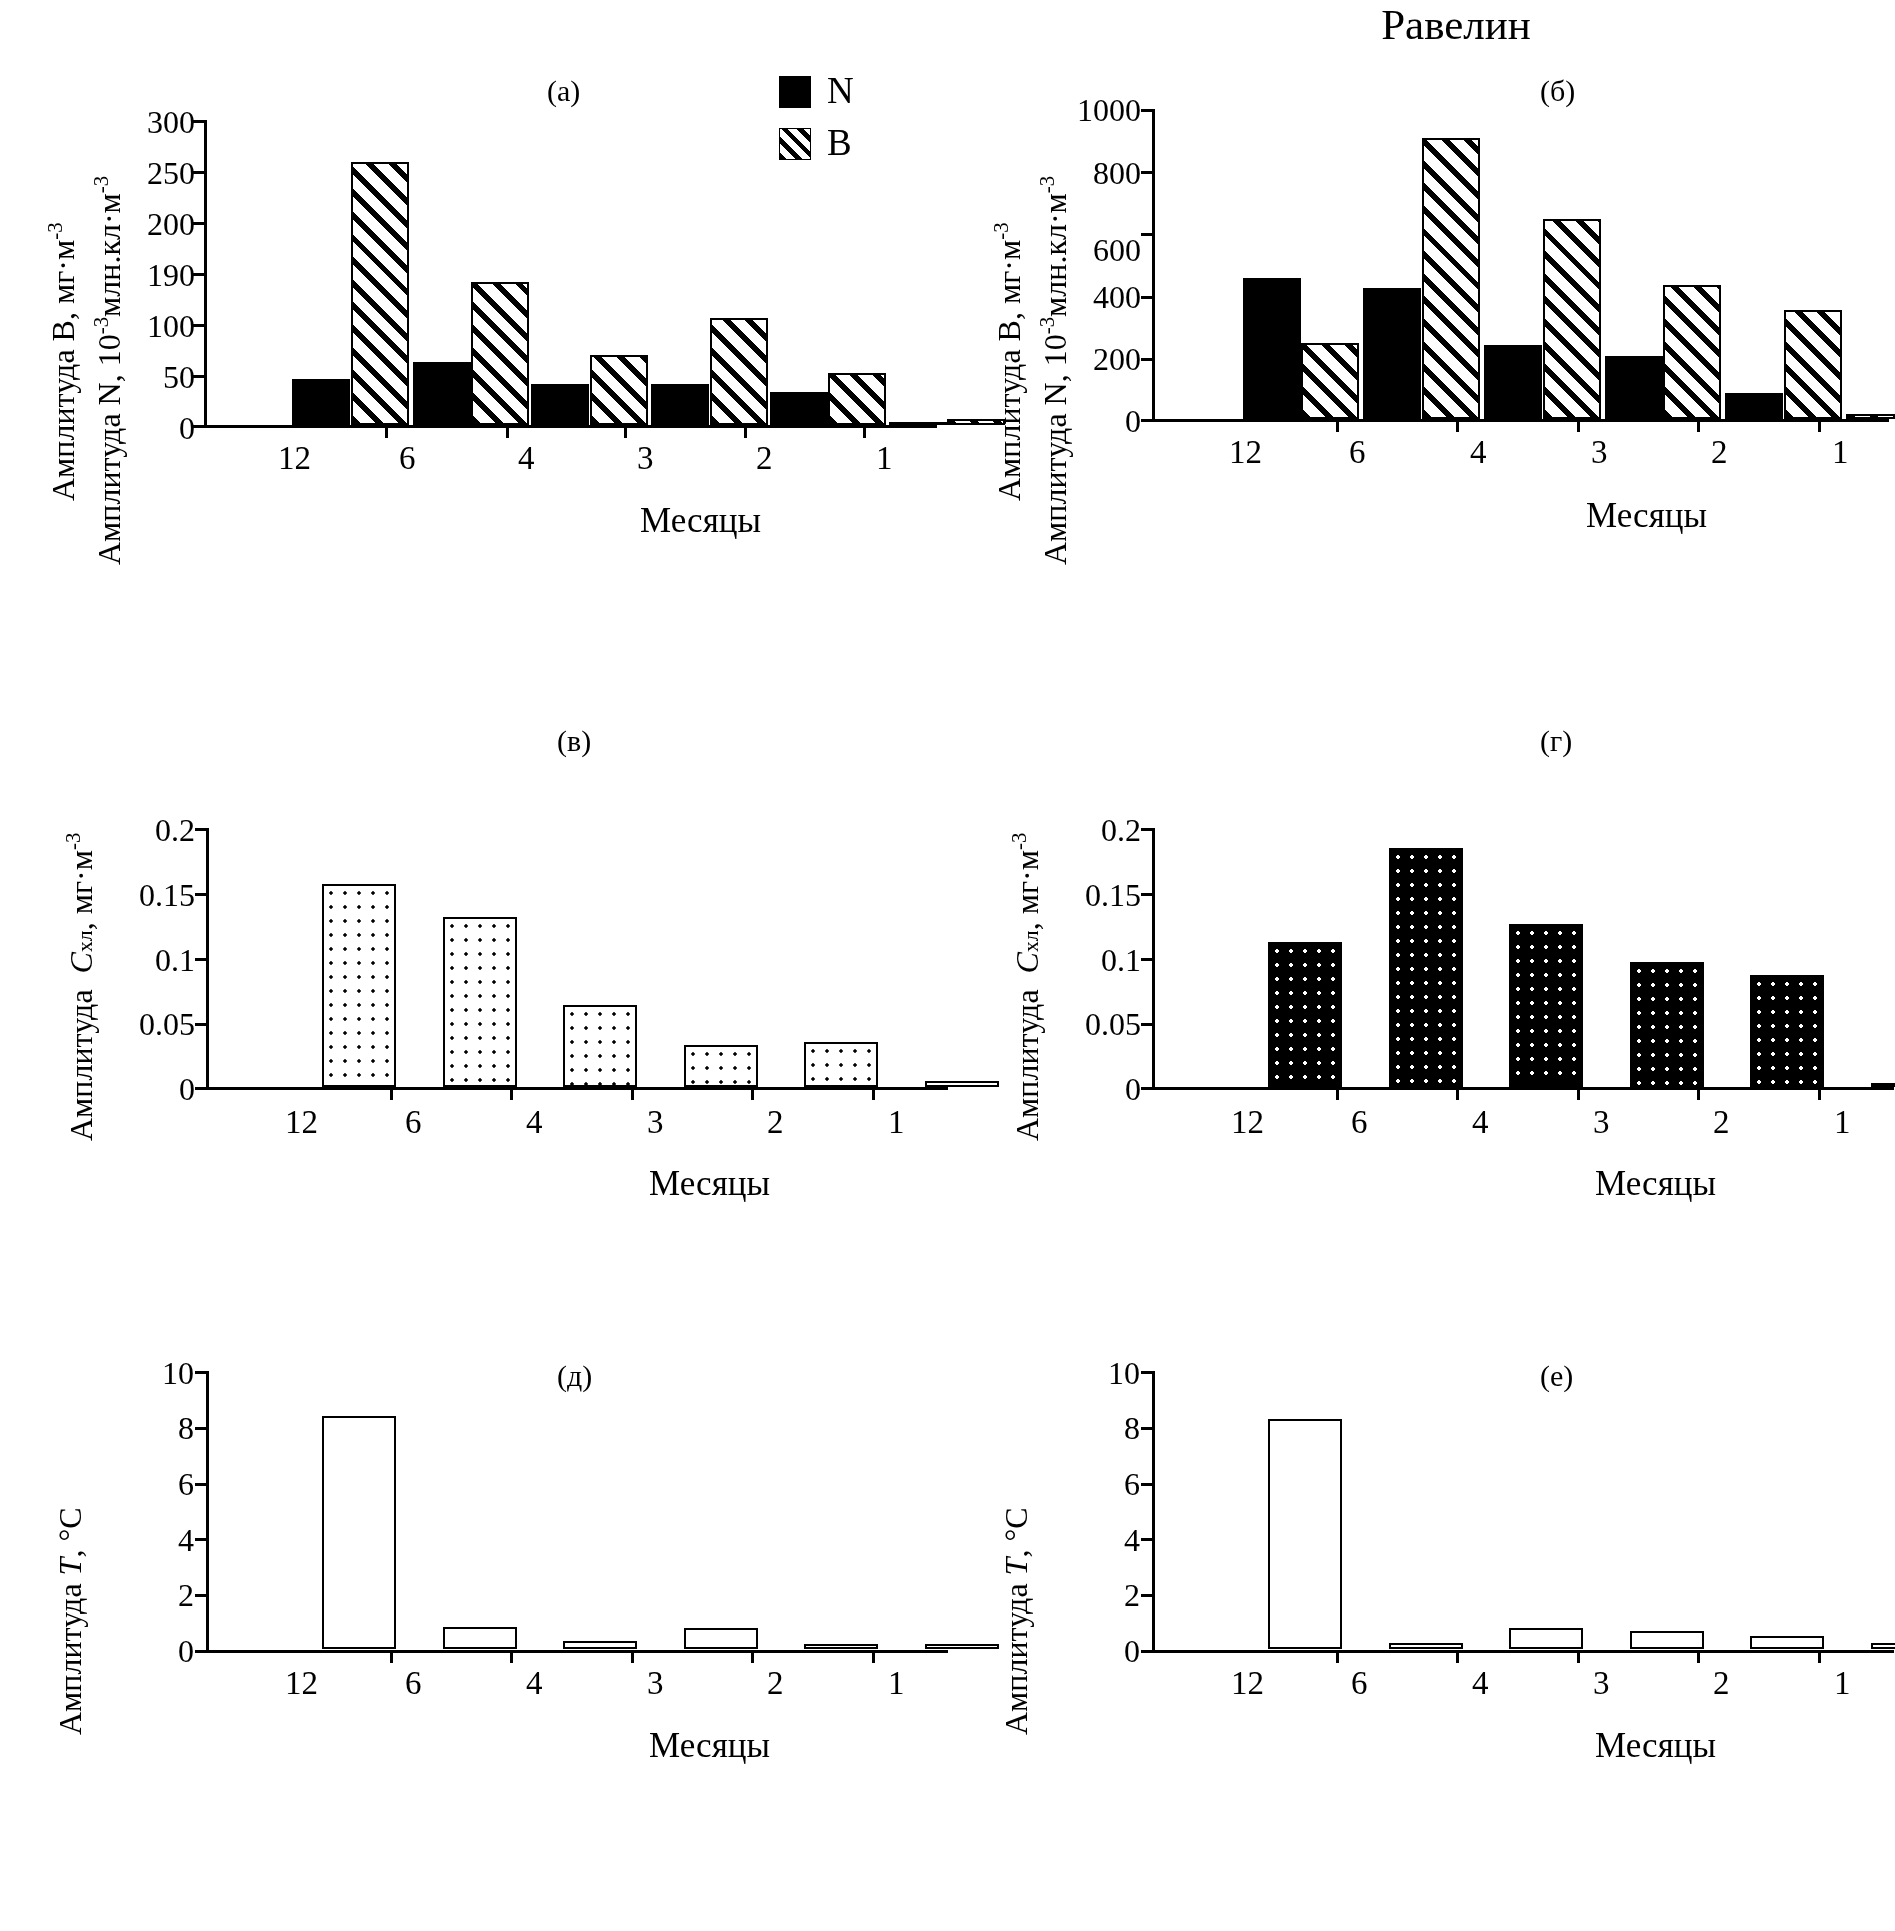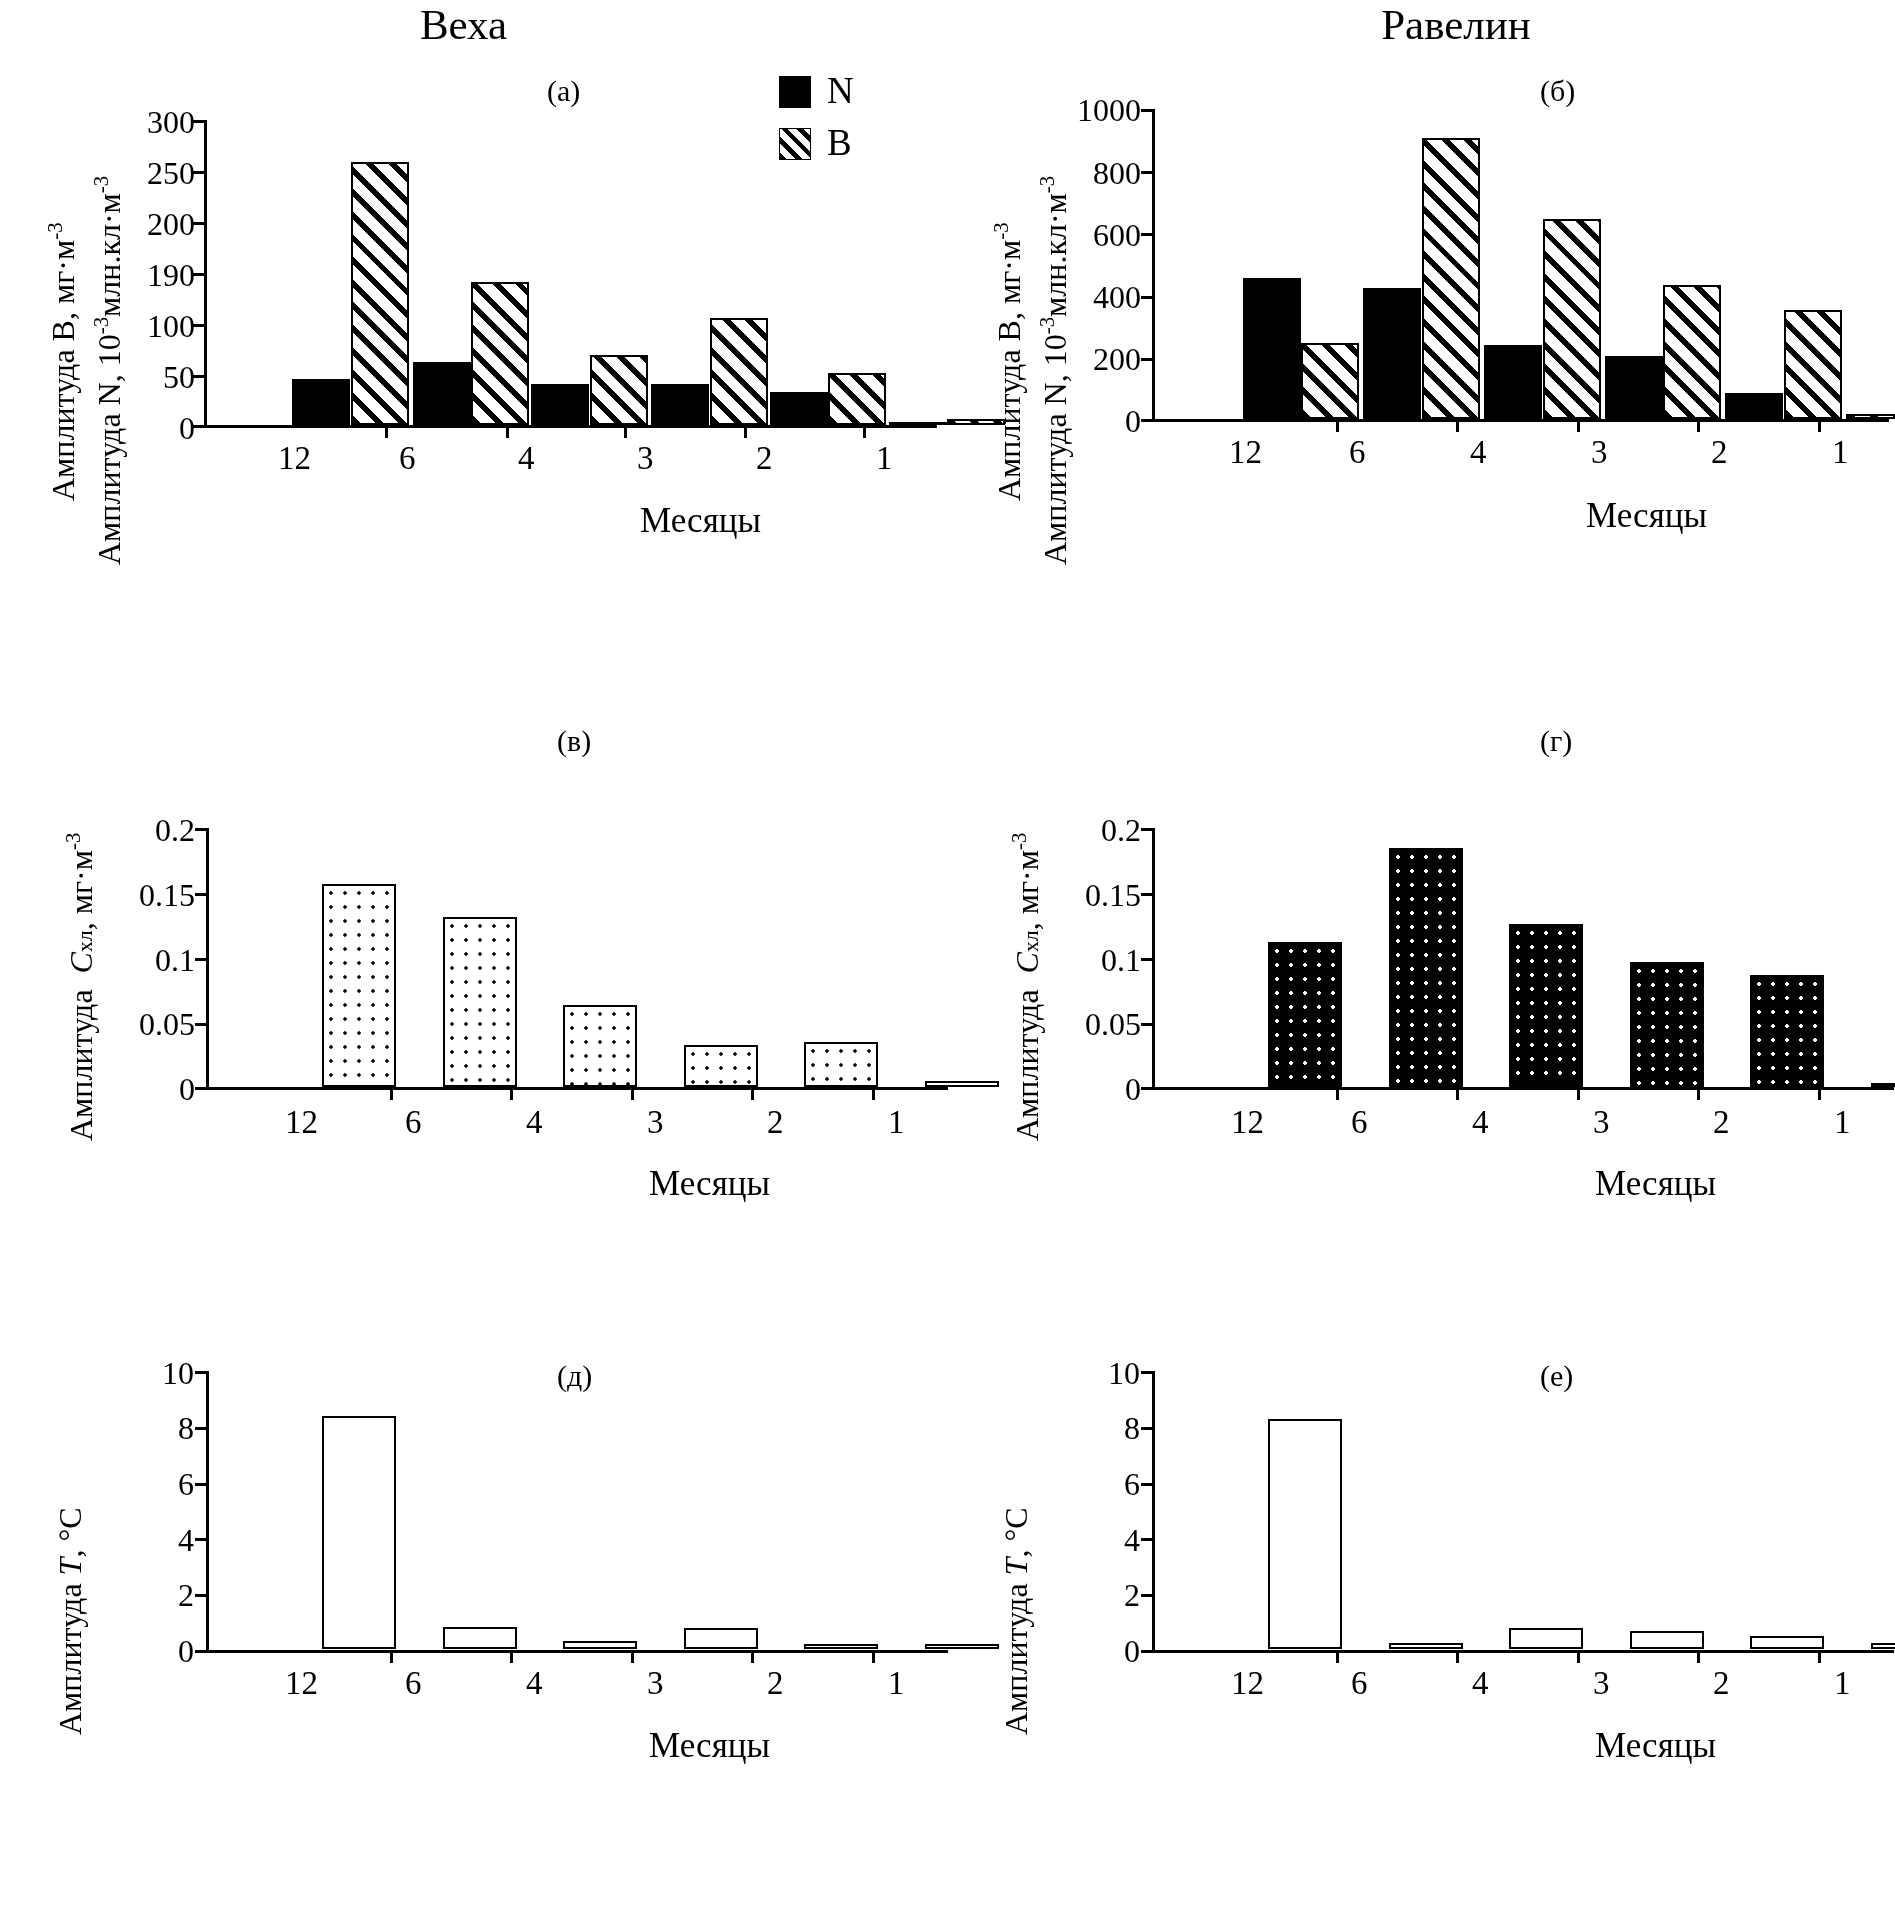--- a/index.html
+++ b/index.html
@@ -60,21 +60,20 @@
   .legend-text{position:absolute;left:48px;top:0;}
   sup{font-size:0.65em;}
   .sub{font-size:0.68em;}
   .ital{font-style:italic;}
 </style>
 </head>
 <body>
 
 <div class="page">
 
-  <div class="col-title" style="left:278px;top:0px;width:371px;">Веха</div>
   <div class="col-title" style="left:1261px;top:0px;width:390px;">Равелин</div>
 
   <div class="panel" style="left:0;top:46px;width:946px;height:603px;">
     <div class="panel-letter" style="left:547px;top:28px;">(а)</div>
 
     <div class="ytitle" style="left:43px;top:455px;">
       <span>Амплитуда B,  мг·м</span><sup>-3</sup>
     </div>
     <div class="ytitle" style="left:89px;top:519px;">
       <span>Амплитуда N,  10</span><sup>-3</sup><span>млн.кл·м</span><sup>-3</sup>
@@ -151,21 +150,21 @@
 
     <div class="ytitle" style="left:43px;top:455px;">
       <span>Амплитуда B,  мг·м</span><sup>-3</sup>
     </div>
     <div class="ytitle" style="left:89px;top:519px;">
       <span>Амплитуда N,  10</span><sup>-3</sup><span>млн.кл·м</span><sup>-3</sup>
     </div>
 
     <div class="ylab" style="left:65px;top:46px;width:130px;">1000</div>
     <div class="ylab" style="left:65px;top:109px;width:130px;">800</div>
-    <div class="ylab" style="left:65px;top:171px;width:130px;">600</div>
+    <div class="ylab" style="left:65px;top:186px;width:130px;">600</div>
     <div class="ylab" style="left:65px;top:233px;width:130px;">400</div>
     <div class="ylab" style="left:65px;top:295px;width:130px;">200</div>
     <div class="ylab" style="left:65px;top:357px;width:130px;">0</div>
 
     <div class="axis-v" style="left:206px;top:63px;height:313px;"></div>
     <div class="axis-h" style="left:206px;top:373px;width:737px;"></div>
 
     <div class="tick" style="left:195px;top:63px;"></div>
     <div class="tick" style="left:195px;top:125px;"></div>
     <div class="tick" style="left:195px;top:187px;"></div>

